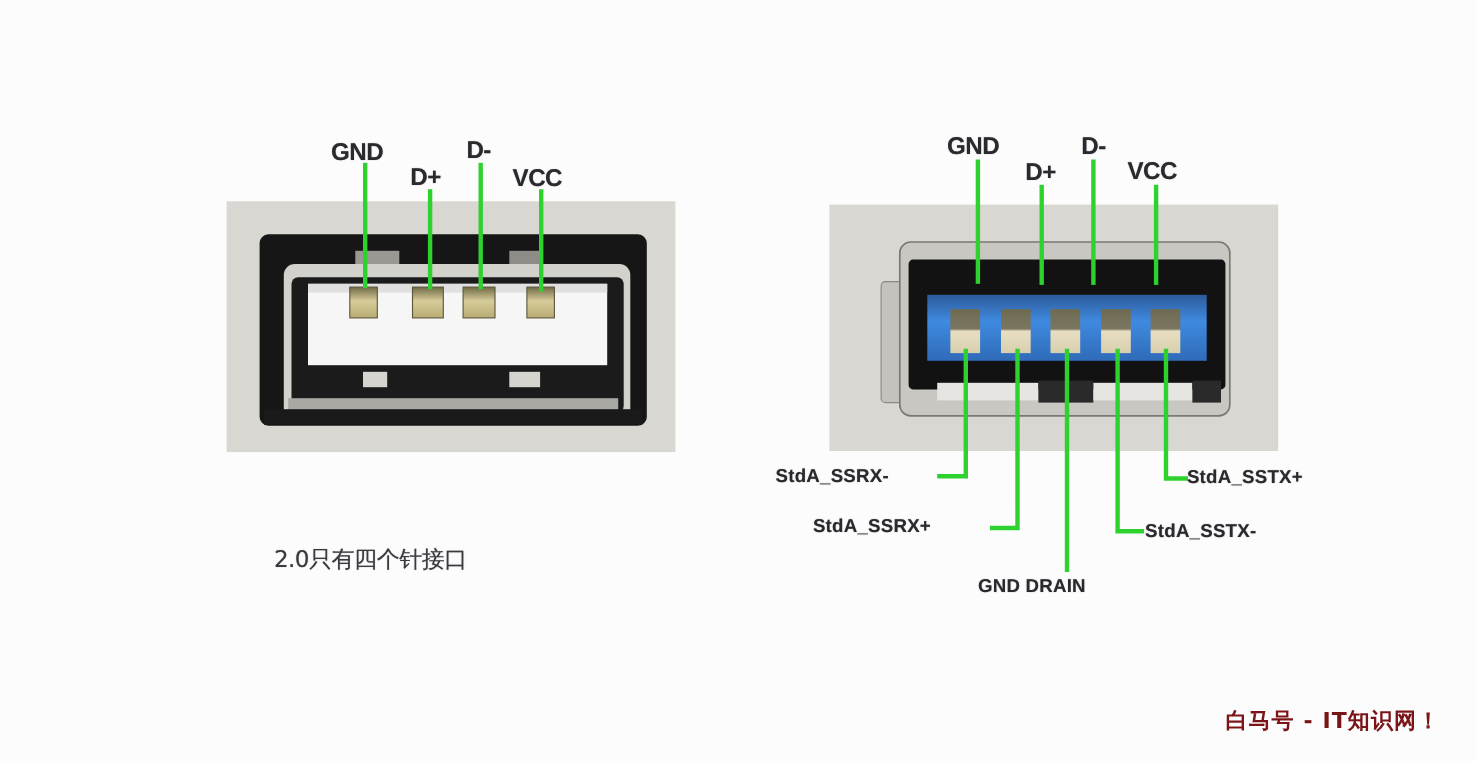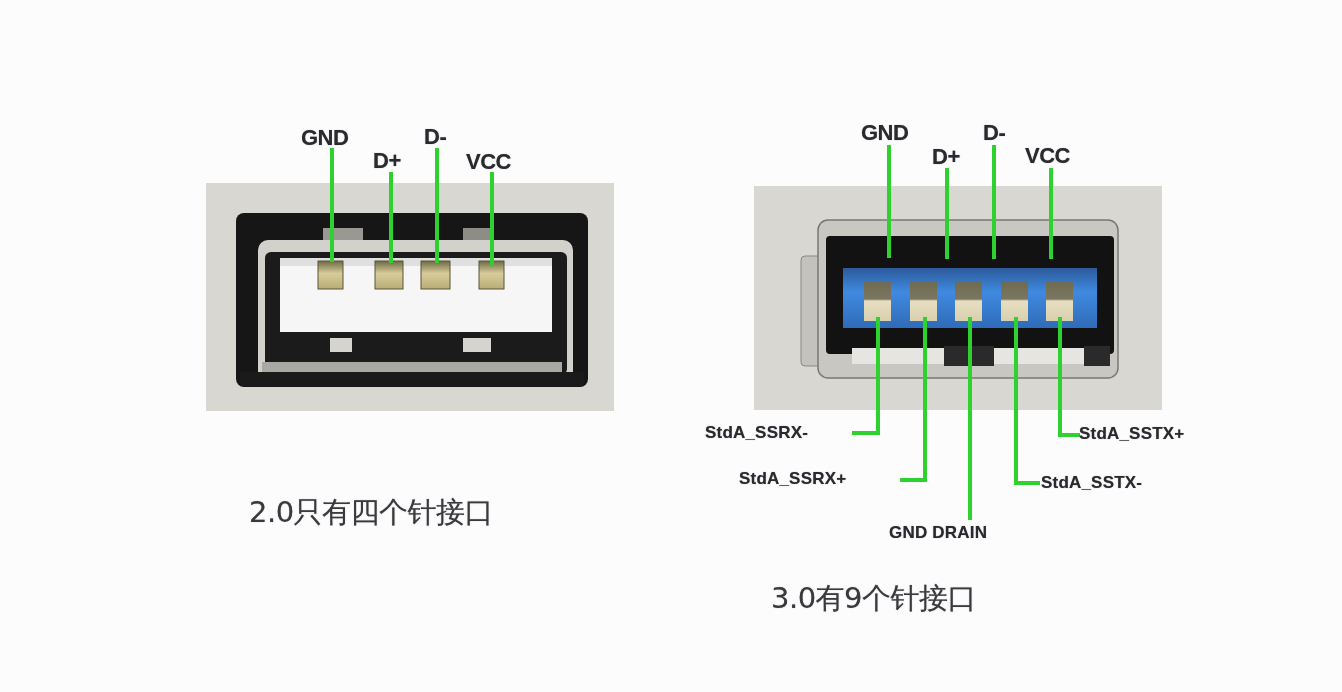--- a/index.html
+++ b/index.html
@@ -17,21 +17,21 @@
       color: #2a2a2e;
       white-space: nowrap;
       line-height: 1;
       text-shadow: 0 0 1px rgba(40,40,50,0.55);
     }
     .pin-lbl { font-size: 22px; letter-spacing: -0.5px; }
     .ss-lbl { font-size: 17px; letter-spacing: 0.2px; }
     .caption {
       position: absolute;
       font-family: "DejaVu Sans", "Liberation Sans", sans-serif;
-      font-size: 29px;
+      font-size: 21px;
       color: #3a3a3e;
       white-space: nowrap;
       line-height: 1;
       letter-spacing: -0.5px;
       text-shadow: 0 0 1px rgba(60,60,70,0.5);
     }
     .watermark {
       position: absolute;
       font-family: "DejaVu Sans", "Liberation Sans", sans-serif;
       font-weight: bold;
@@ -152,15 +152,15 @@
   <span class="lbl pin-lbl" style="left:932px;top:146px;">D+</span>
   <span class="lbl pin-lbl" style="left:983px;top:122px;">D-</span>
   <span class="lbl pin-lbl" style="left:1025px;top:145px;">VCC</span>
 
   <span class="lbl ss-lbl" style="left:705px;top:424px;">StdA_SSRX-</span>
   <span class="lbl ss-lbl" style="left:739px;top:470px;text-align:center;">StdA_SSRX+</span>
   <span class="lbl ss-lbl" style="left:889px;top:524px;">GND DRAIN</span>
   <span class="lbl ss-lbl" style="left:1041px;top:474px;">StdA_SSTX-</span>
   <span class="lbl ss-lbl" style="left:1079px;top:425px;">StdA_SSTX+</span>
 
-  <span class="caption" style="left:771px;top:584px;">3.0有9个针接口</span>
 
+  <span class="watermark" style="left:1114px;top:645px;">白马号 - IT知识网！</span>
 </div>
 
 </body></html>

